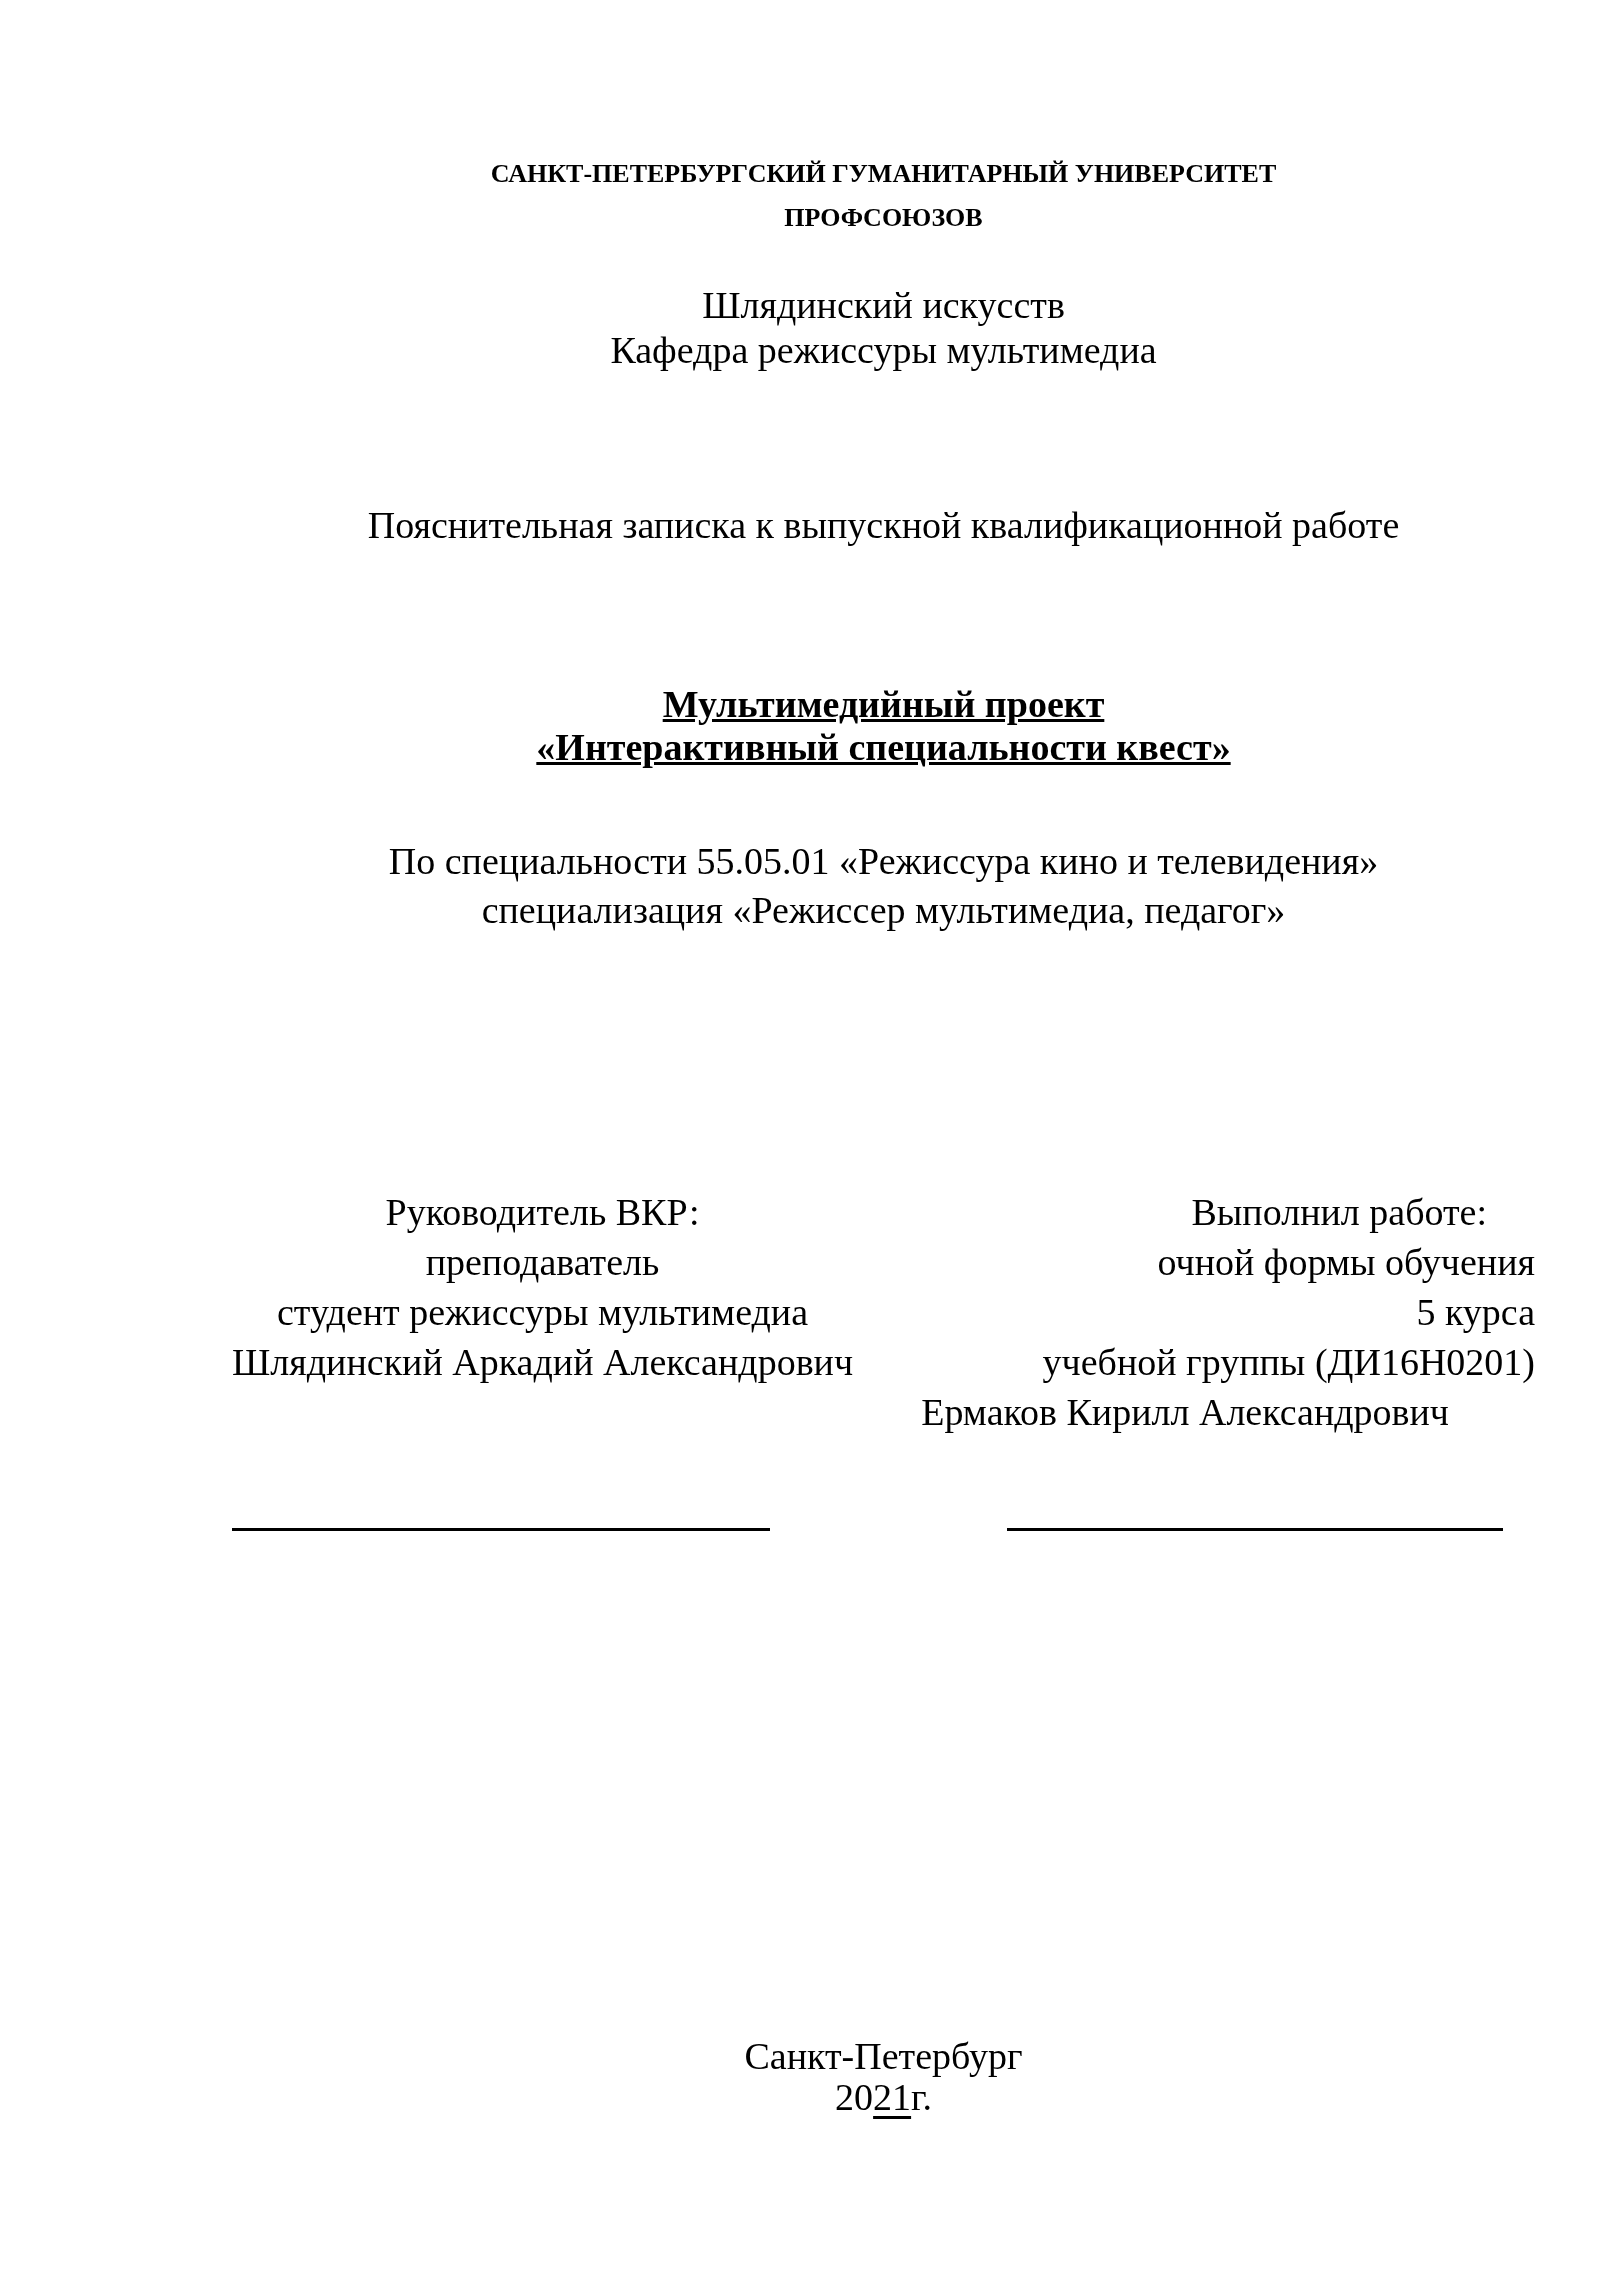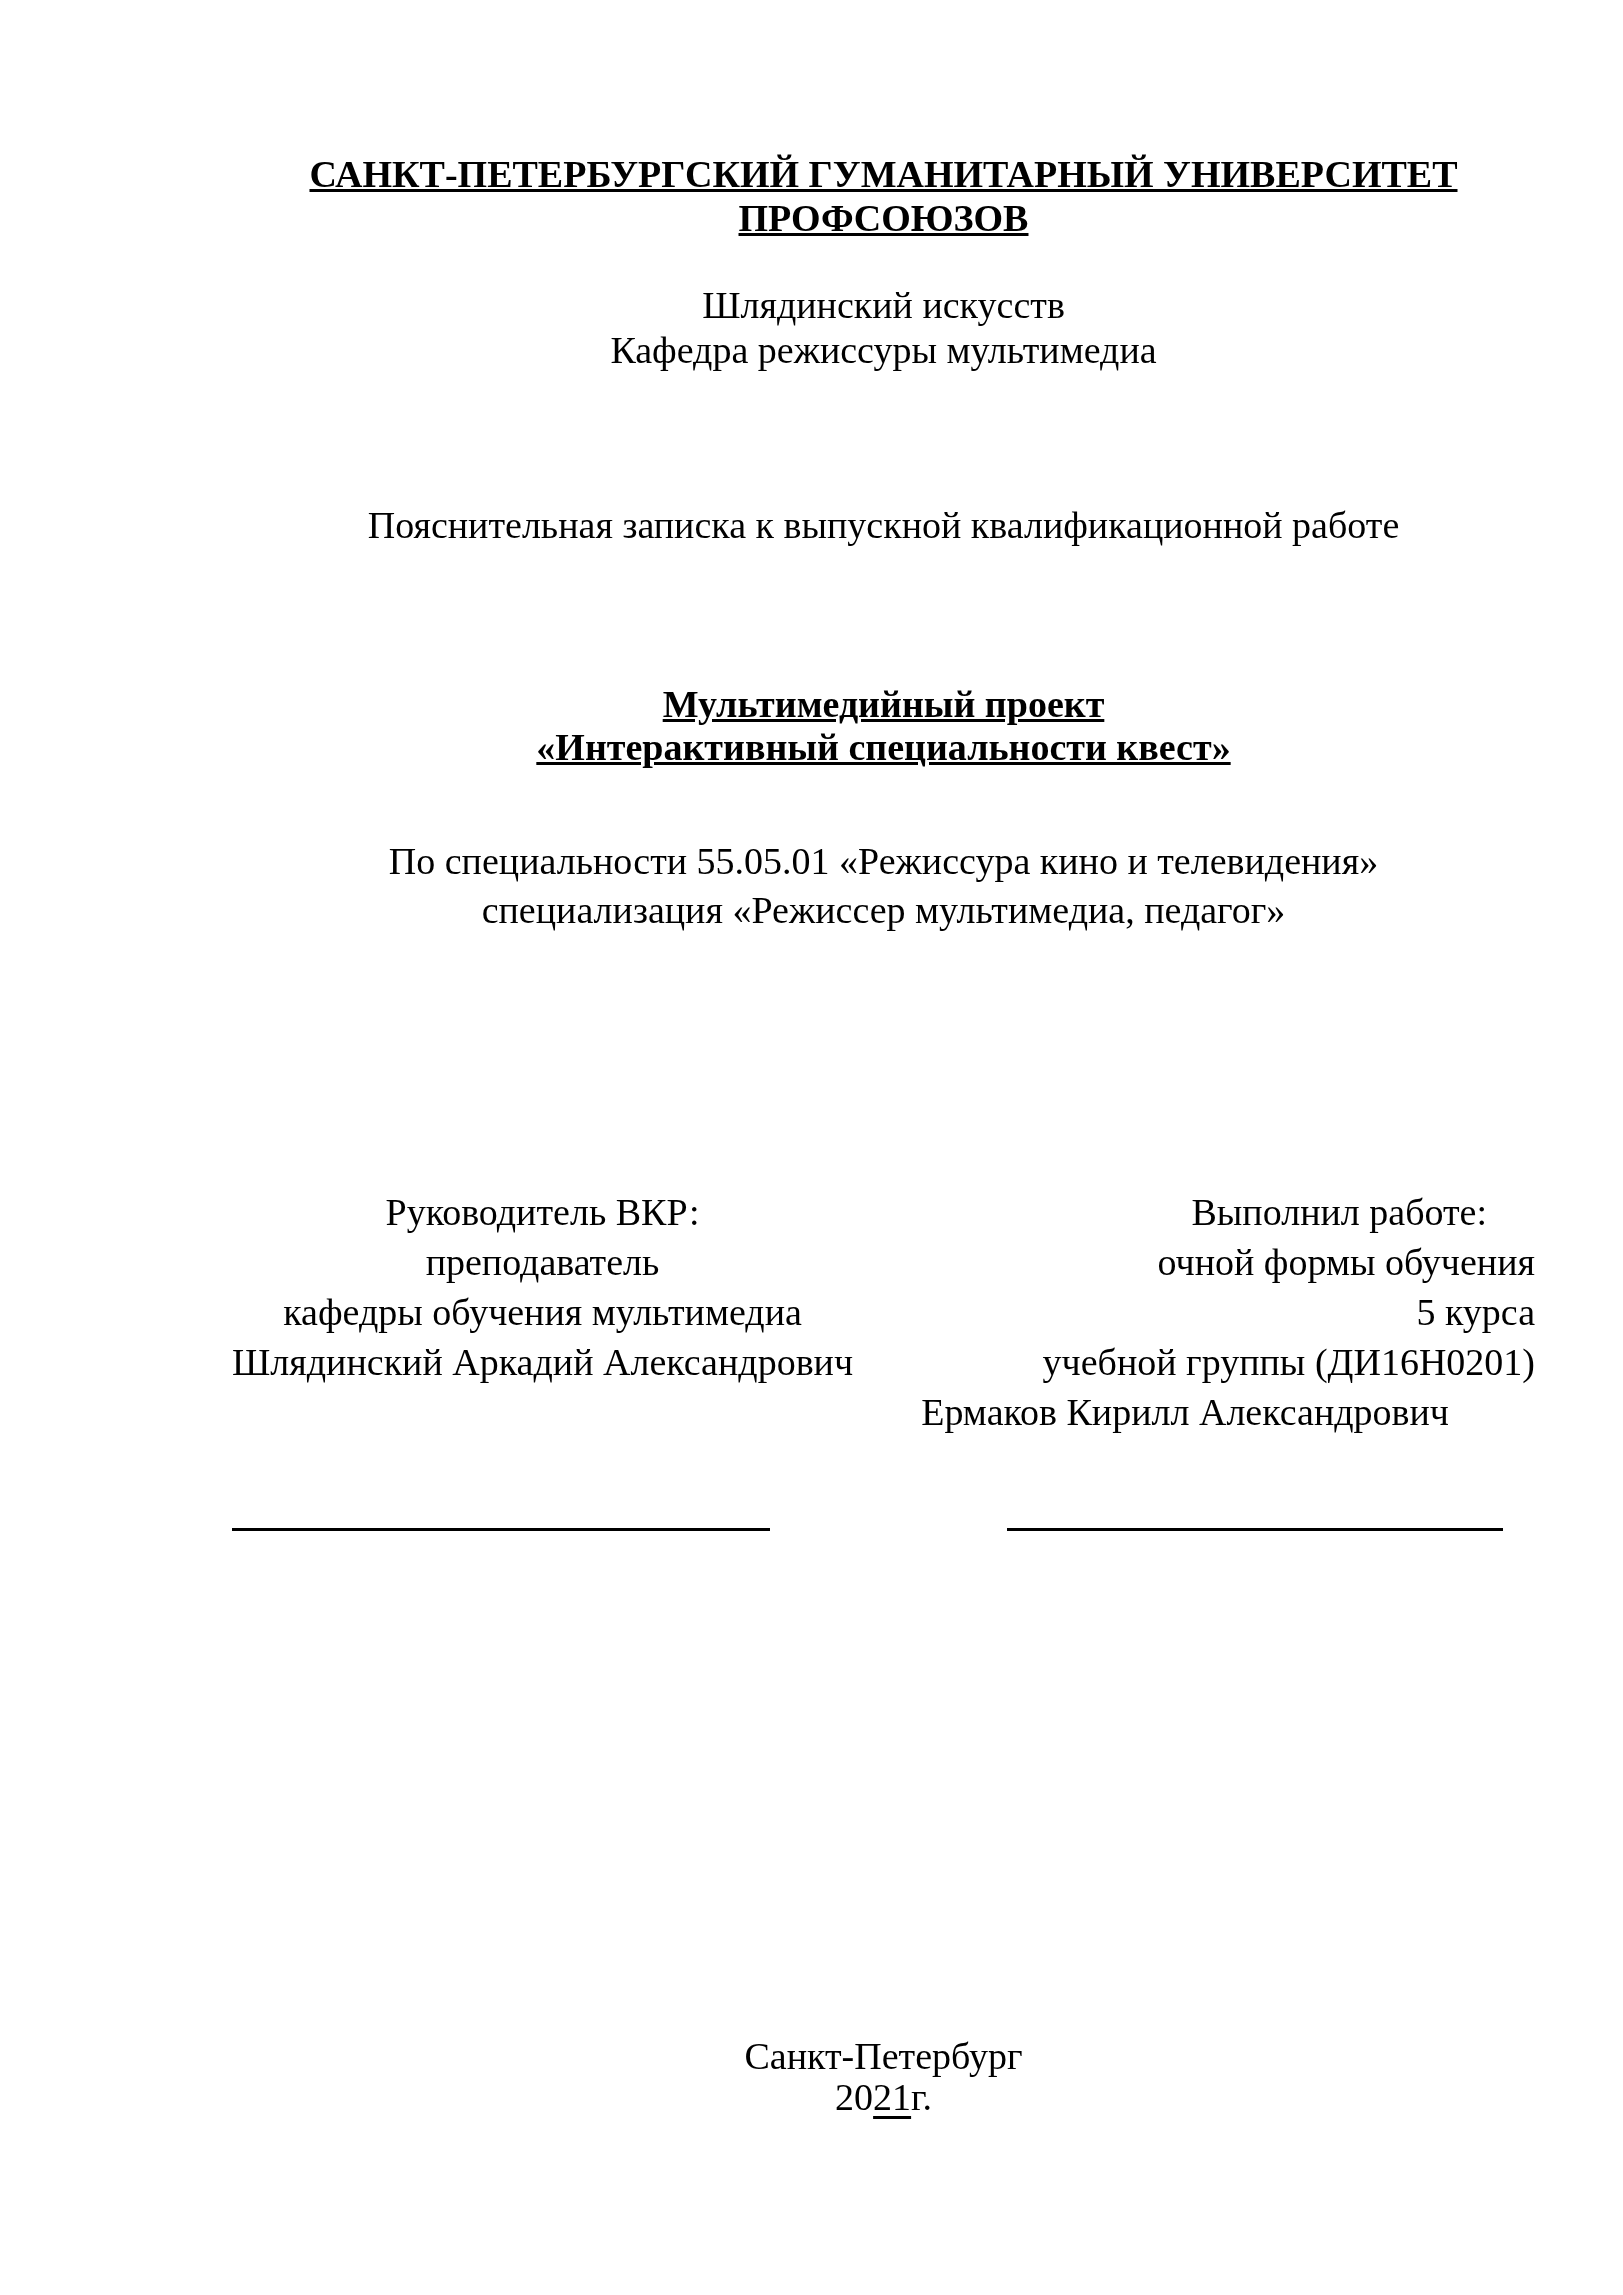--- a/index.html
+++ b/index.html
@@ -17,23 +17,22 @@
     font-size: 38px;
     box-sizing: border-box;
     padding: 0 88px 0 232px;
     overflow: hidden;
   }
   .center { text-align: center; }
 
   .university {
     margin-top: 152px;
     font-weight: bold;
-    font-size: 38px;
+    font-size: 26px;
     line-height: 44px;
-    text-decoration: underline;
   }
   .faculty-dept {
     margin-top: 43px;
     line-height: 45px;
   }
   .subtitle {
     margin-top: 130px;
     line-height: 45px;
   }
   .project {
@@ -105,21 +104,21 @@
 
   <div class="specialty center">
     <div>По специальности 55.05.01 «Режиссура кино и телевидения»</div>
     <div>специализация «Режиссер мультимедиа, педагог»</div>
   </div>
 
   <div class="people">
     <div class="supervisor-col">
       <div>Руководитель ВКР:</div>
       <div>преподаватель</div>
-      <div>кафедры обучения мультимедиа</div>
+      <div>студент режиссуры мультимедиа</div>
       <div>Шлядинский Аркадий Александрович</div>
     </div>
     <div class="student-col">
       <div class="student-label">Выполнил работе:</div>
       <div>очной формы обучения</div>
       <div>5 курса</div>
       <div>учебной группы (ДИ16Н0201)</div>
       <div class="student-name">Ермаков Кирилл Александрович</div>
     </div>
   </div>

